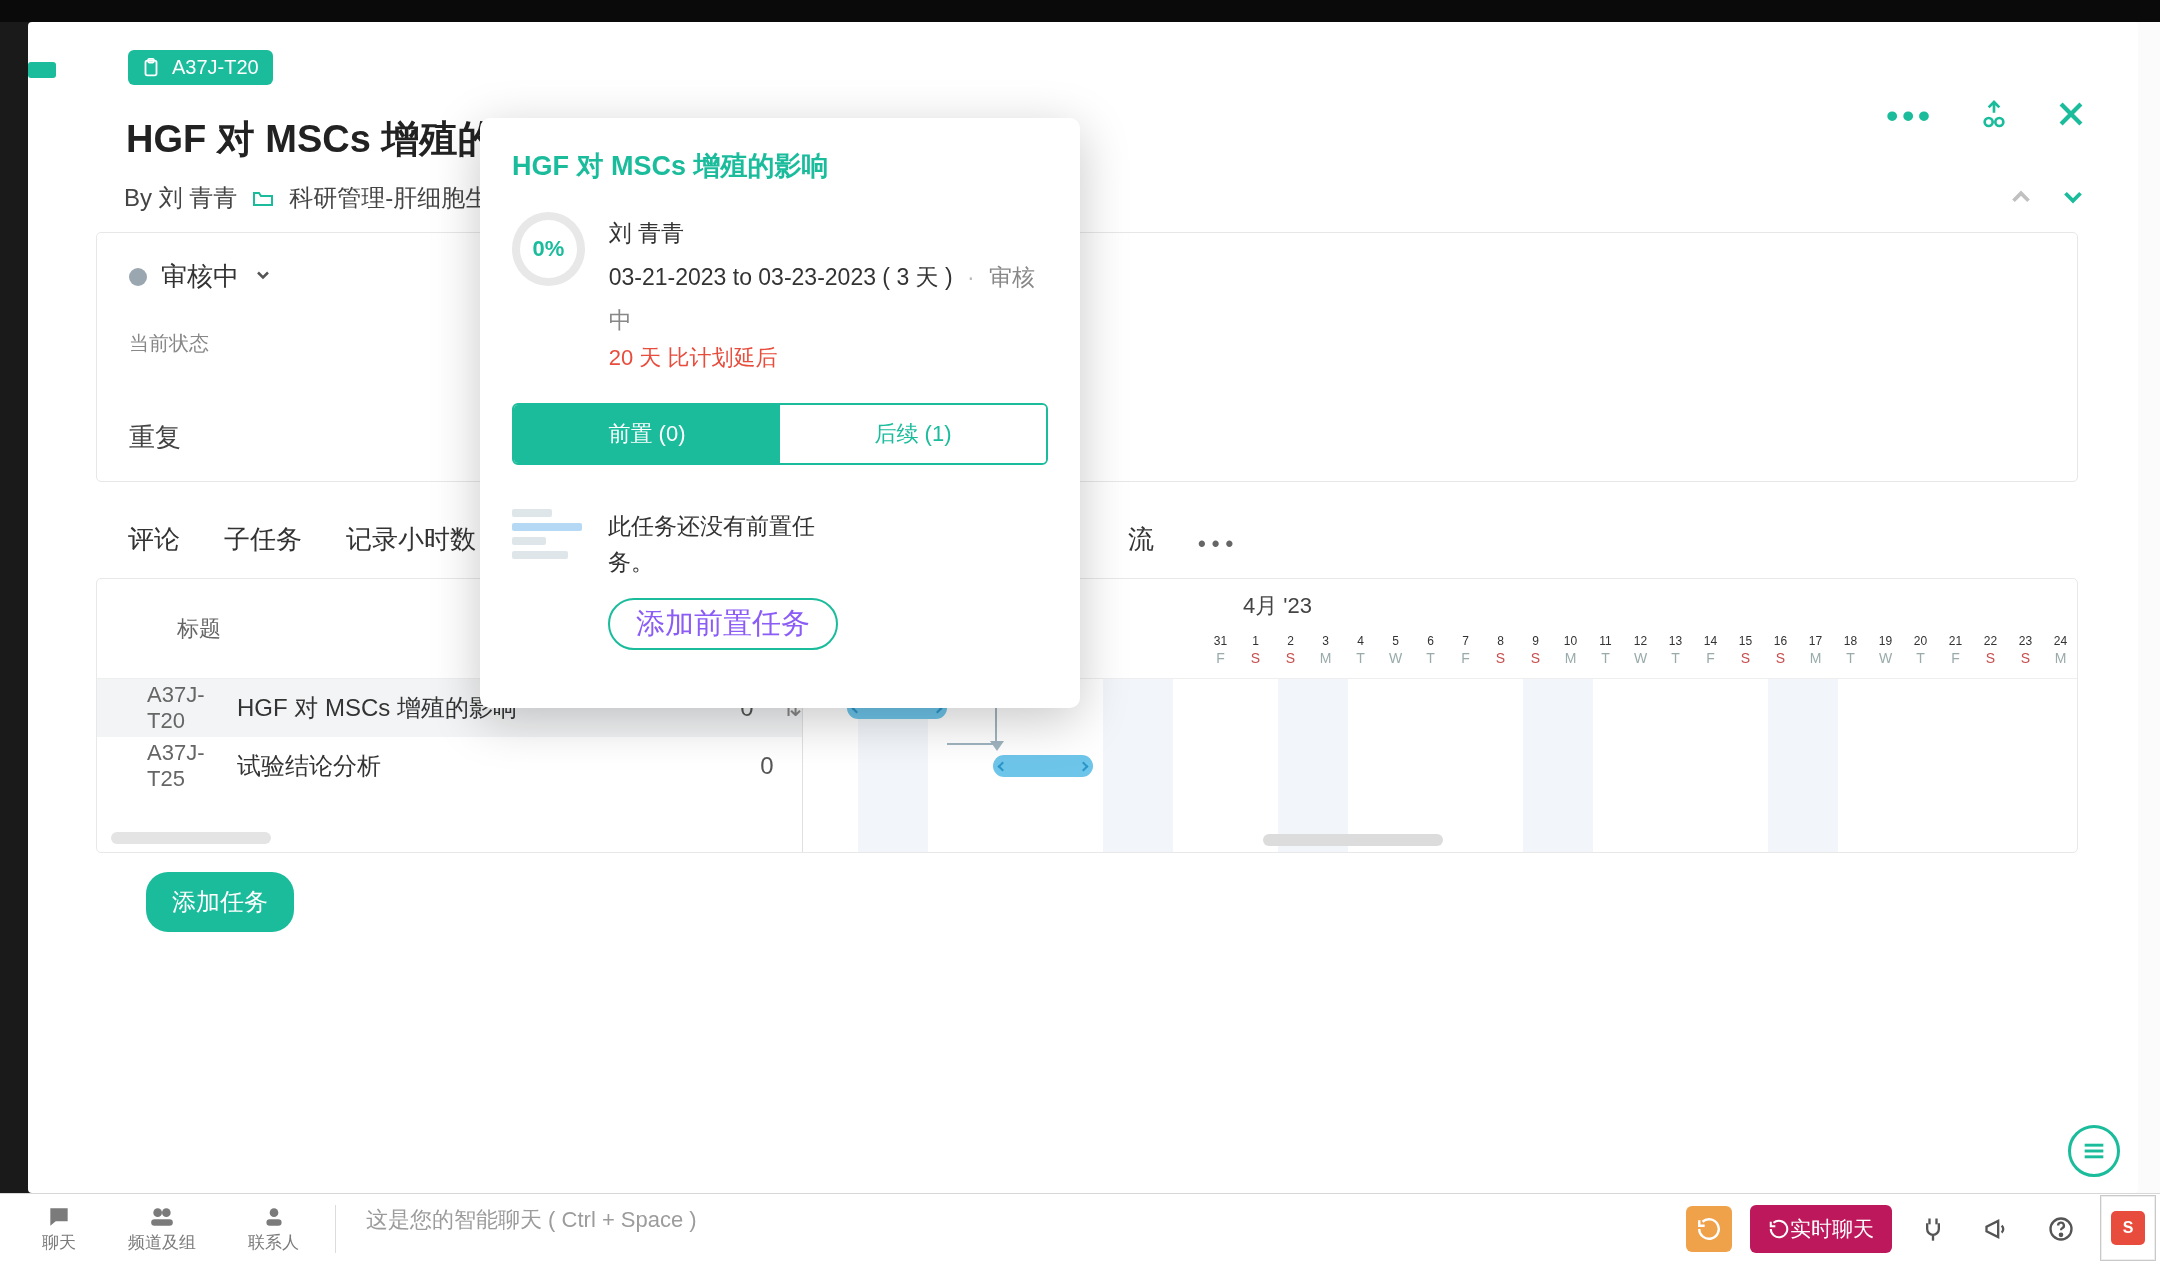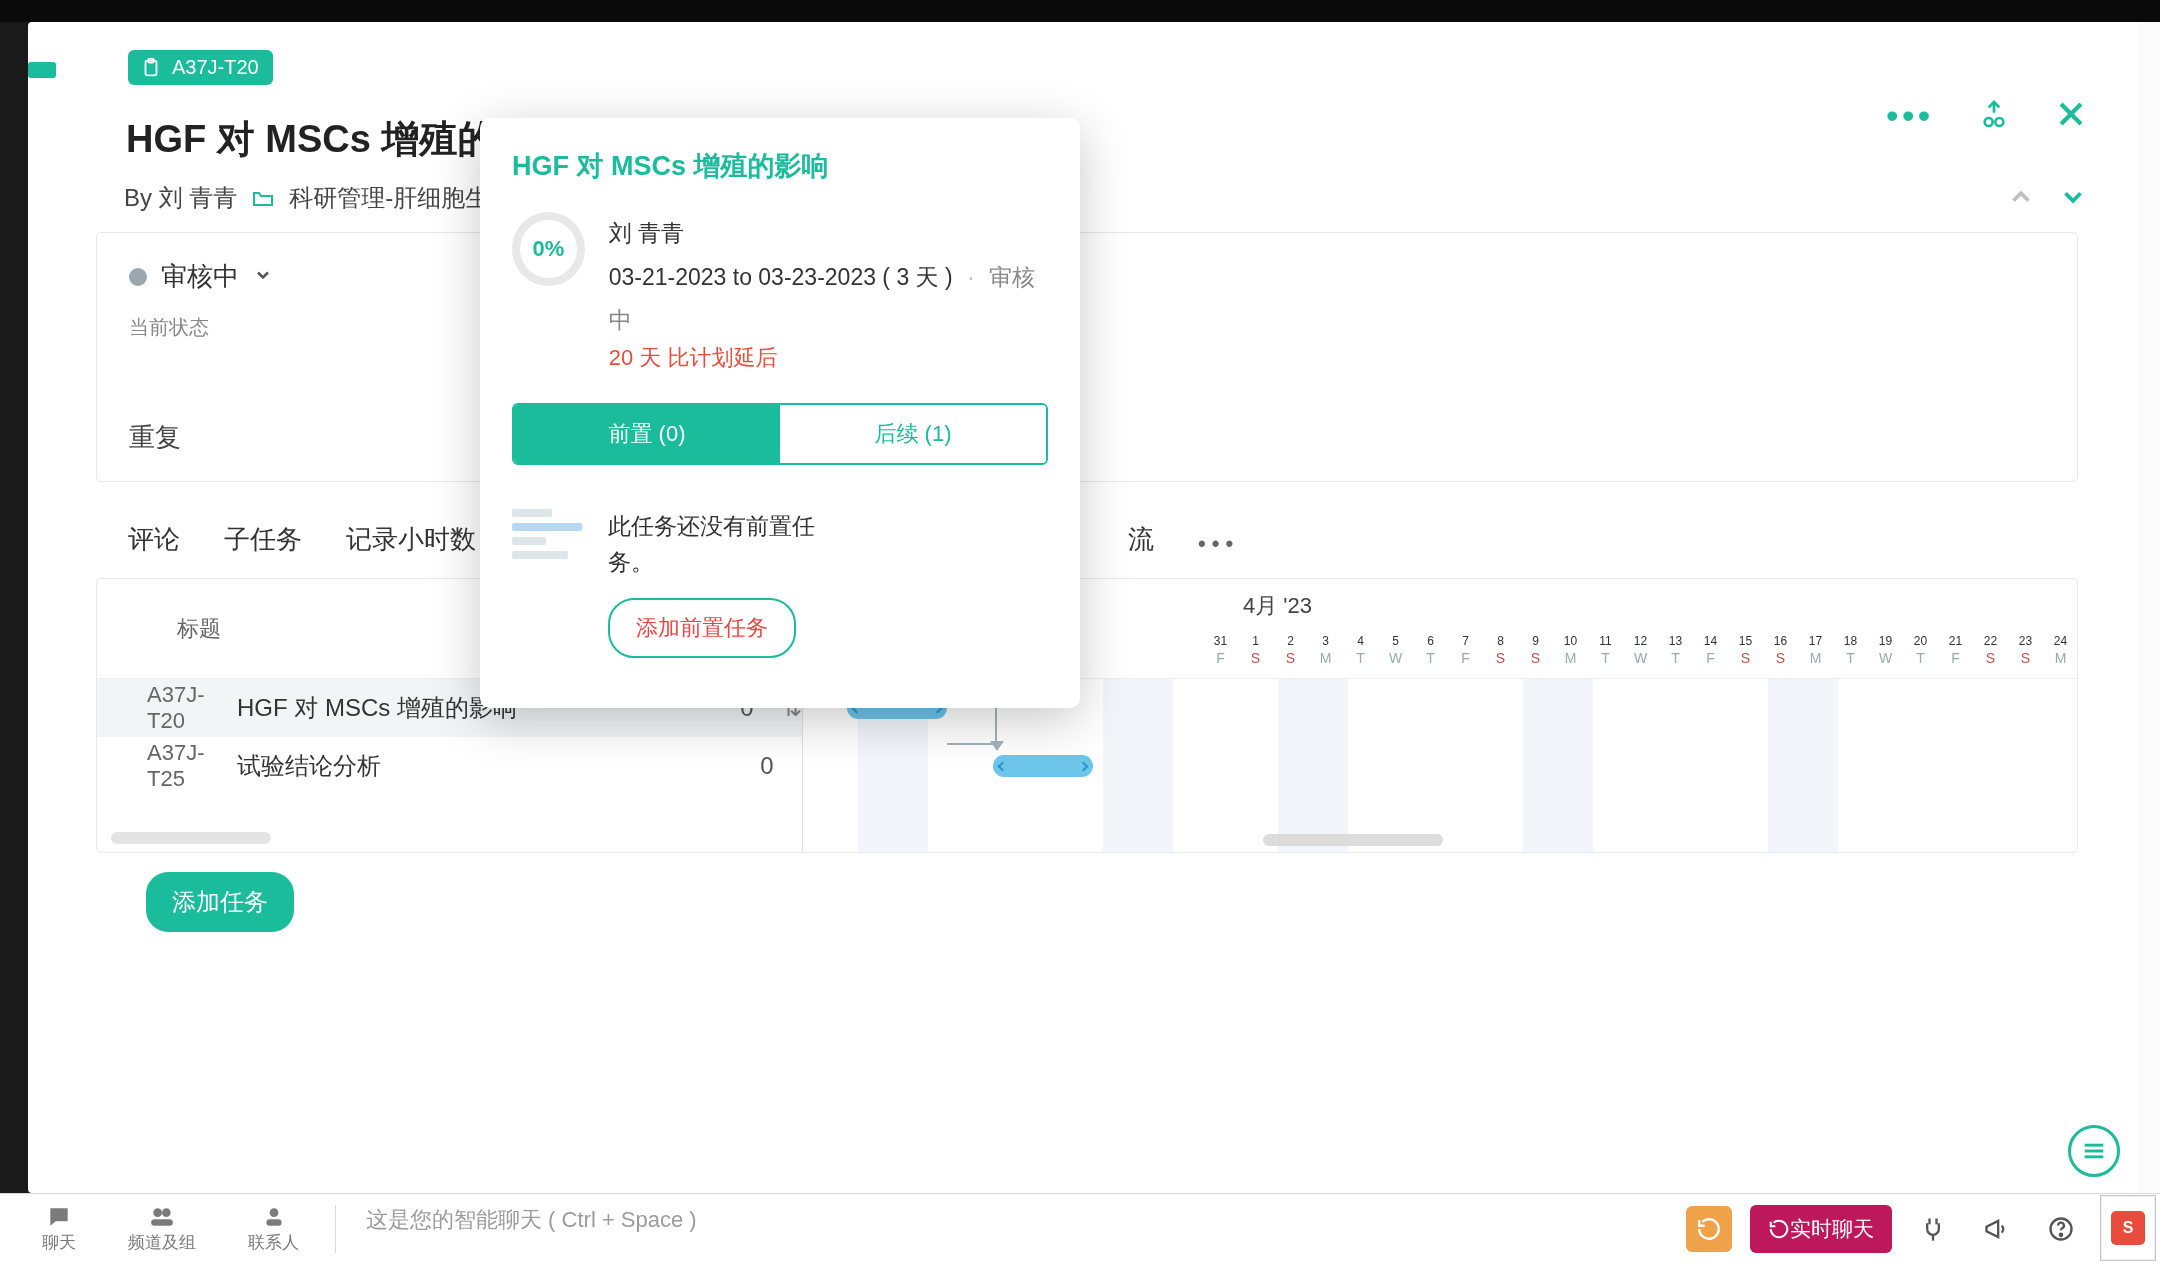--- a/index.html
+++ b/index.html
@@ -61,21 +61,21 @@
 .status-card {
   position: absolute; left: 68px; right: 60px; top: 210px;
   height: 250px;
   background: #fff; border: 1px solid #e7e7e7; border-radius: 5px;
   padding: 26px 32px;
 }
 .status-row { display: flex; align-items: center; gap: 14px; }
 .status-dot { width: 18px; height: 18px; border-radius: 50%; background: #9aa7b0; }
 .status-text { font-size: 26px; color: #333; }
 .status-caret { color: #555; }
-.status-sub { margin-top: 20px; font-size: 20px; color: #888; }
+.status-sub { margin-top: 36px; font-size: 20px; color: #888; }
 .repeat-row { position: absolute; left: 32px; bottom: 26px; font-size: 26px; color: #444; }
 
 .tabs-row {
   position: absolute; left: 100px; top: 500px;
   display: flex; gap: 44px; font-size: 26px; color: #333;
   align-items: flex-end;
 }
 .tabs-row .dots { color: #666; letter-spacing: 6px; font-weight: 900; font-size: 22px; }
 .tabs-row .liu { position: absolute; left: 1000px; }
 
@@ -177,22 +177,22 @@
 }
 .seg button { flex:1; padding:14px 0; font-size:22px; border:none; background:#fff; color:#1abc9c;}
 .seg button.active { background:#1abc9c; color:#fff; font-weight:500;}
 
 .empty-block { display:flex; gap:26px; margin-top:44px; align-items:flex-start;}
 .empty-icon { width:70px; height:56px; }
 .empty-icon .l { background:#dfe6ea; height:8px; border-radius:2px; margin-bottom:6px;}
 .empty-icon .la { width: 40px;} .empty-icon .lb{width:70px;background:#b5d9f4;} .empty-icon .lc{width:34px;} .empty-icon .ld{width:56px;}
 .empty-text { font-size:23px; color:#333; line-height:1.55; max-width:230px;}
 .add-pred {
-  margin-top:18px; border:2px solid #1abc9c; color:#ef4444; background:#fff;
-  border-radius:26px; padding:13px 26px; font-size:22px;
+  margin-top:18px; border:2px solid #1abc9c; color:#8b5cf6; background:#fff;
+  border-radius:26px; padding:4px 26px; font-size:29px;
 }
 
 .bottom-bar {
   position: absolute; left: 0; right: 0; bottom: 0; height: 70px;
   background: #fff; border-top: 1px solid #d7d7d7;
   display:flex; align-items:center;
 }
 .bb-tabs { display:flex; gap:52px; margin-left:42px;}
 .bb-tab { display:flex; flex-direction:column; align-items:center; color:#7b7b7b; font-size:17px;}
 .bb-tab .ic { height:28px; display:flex;align-items:center;justify-content:center;}

